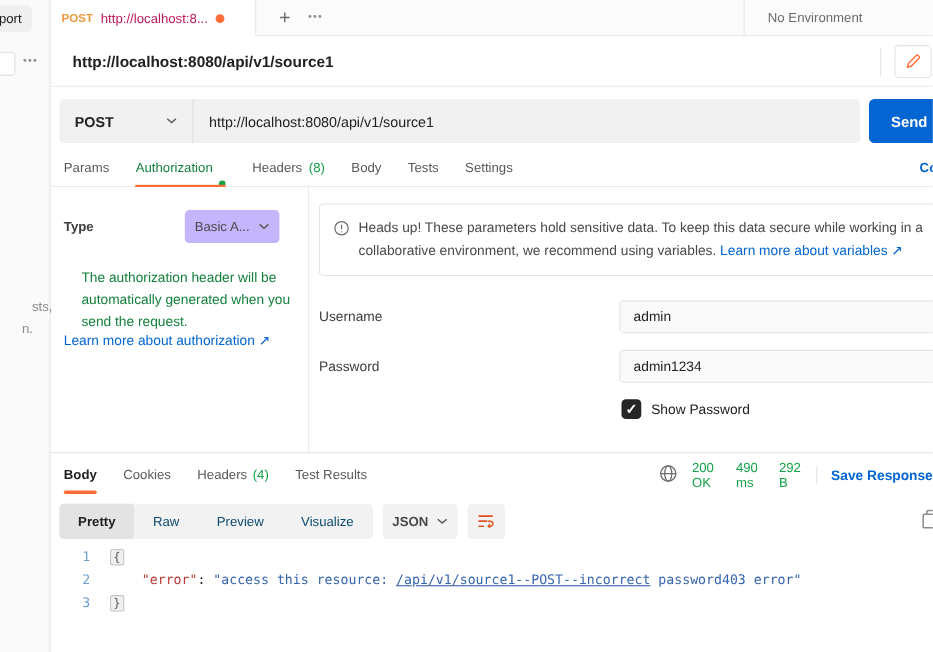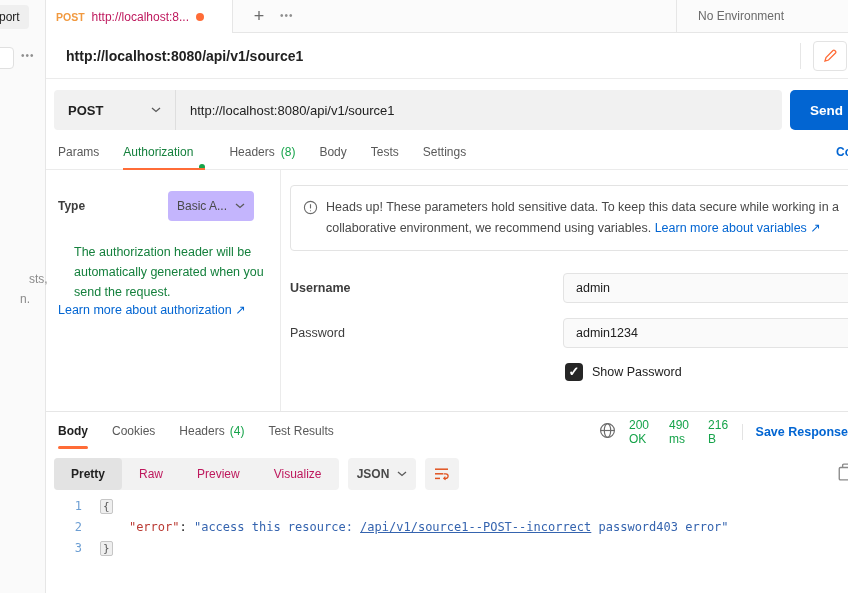--- a/index.html
+++ b/index.html
@@ -105,21 +105,21 @@
   .resp-tab.active { color:#212121; font-weight:bold; }
   .resp-tab.active .underline { position:absolute; left:0; right:0; bottom:2px; height:3px;
     background:#FF6C37; border-radius:2px; }
   .resp-meta { position:absolute; left:553px; top:0; height:39px; display:flex; align-items:center; gap:13px; }
   .meta-green { color:#16A34A; font-size:12px; }
   .meta-sep { width:1px; height:16px; background:#E3E3E3; }
   .save-response { color:#0265D2; font-weight:bold; font-size:12.5px; white-space:nowrap; }
   .resp-toolbar { position:absolute; left:0; top:46px; width:802px; height:32px; }
   .segmented { position:absolute; left:8px; top:0; height:32px; background:#F2F2F2; border-radius:4px;
     display:flex; }
-  .segment { padding:0 17px; line-height:32px; font-size:12px; color:#be185d; border-radius:4px; }
+  .segment { padding:0 17px; line-height:32px; font-size:12px; color:#0c4a6e; border-radius:4px; }
   .segment.active { background:#E3E3E3; color:#212121; font-weight:bold; }
   .format-select { position:absolute; left:302px; top:0; width:68px; height:32px; background:#F2F2F2;
     border-radius:4px; display:flex; align-items:center; justify-content:center; gap:8px;
     font-size:12px; font-weight:bold; color:#494949; }
   .wrap-btn { position:absolute; left:379px; top:0; width:34px; height:32px; background:#F2F2F2;
     border-radius:4px; display:flex; align-items:center; justify-content:center; }
   .copy-btn { position:absolute; left:792px; top:5px; width:20px; height:20px; }
 
   
   .code { position:absolute; left:0; top:84px; width:802px;
@@ -226,21 +226,21 @@
           <circle cx="8" cy="8" r="6.5"></circle>
             <path d="M8 4.5 v4.5"></path>
             <circle cx="8" cy="11.4" r="0.6" fill="#6B6B6B" stroke="none"></circle>
         </svg>
       </span>
       <div class="warning-text">
         <span>Heads up! These parameters hold sensitive data. To keep this data secure while working in a collaborative environment, we recommend using variables.</span>
         <span class="inline-link">Learn more about variables ↗</span>
       </div>
     </div>
-    <div class="field-label" style="top:111px;font-weight:bold;">Username</div>
+    <div class="field-label" style="top:111px;">Username</div>
     <input class="auth-input" style="top: 103px;" type="text" value="admin">
     <div class="field-label" style="top:156px;">Password</div>
     <input class="auth-input" style="top: 148px;" type="text" value="admin1234">
     <div class="checkbox-row">
       <div class="checkbox"></div>
       <div class="checkbox-label">Show Password</div>
     </div>
   </div>
 </div>
 
@@ -265,21 +265,21 @@
     <div class="resp-meta">
       <span>
         <svg width="17" height="17" viewBox="0 0 16 16" fill="none" stroke="#6B6B6B" stroke-width="1.1">
           <circle cx="8" cy="8" r="6.5"></circle>
             <ellipse cx="8" cy="8" rx="3" ry="6.5"></ellipse>
             <path d="M1.5 8 h13"></path>
         </svg>
       </span>
       <span class="meta-green">200 OK</span>
       <span class="meta-green">490 ms</span>
-      <span class="meta-green">216 B</span>
+      <span class="meta-green">292 B</span>
       <span class="meta-sep"></span>
       <span class="save-response">Save Response</span>
     </div>
   </div>
 
   <div class="resp-toolbar">
     <div class="segmented">
       <div class="segment active">Pretty</div>
       <div class="segment">Raw</div>
       <div class="segment">Preview</div>

